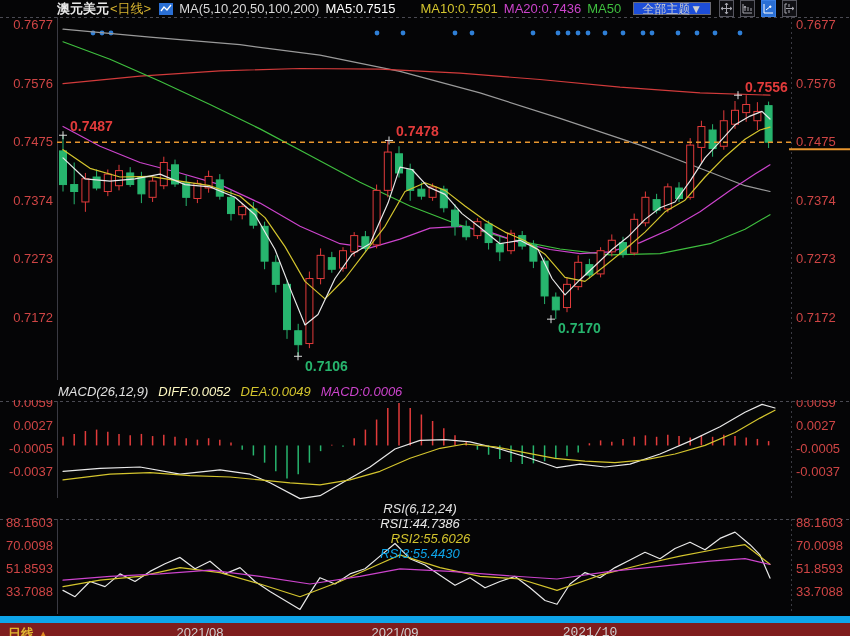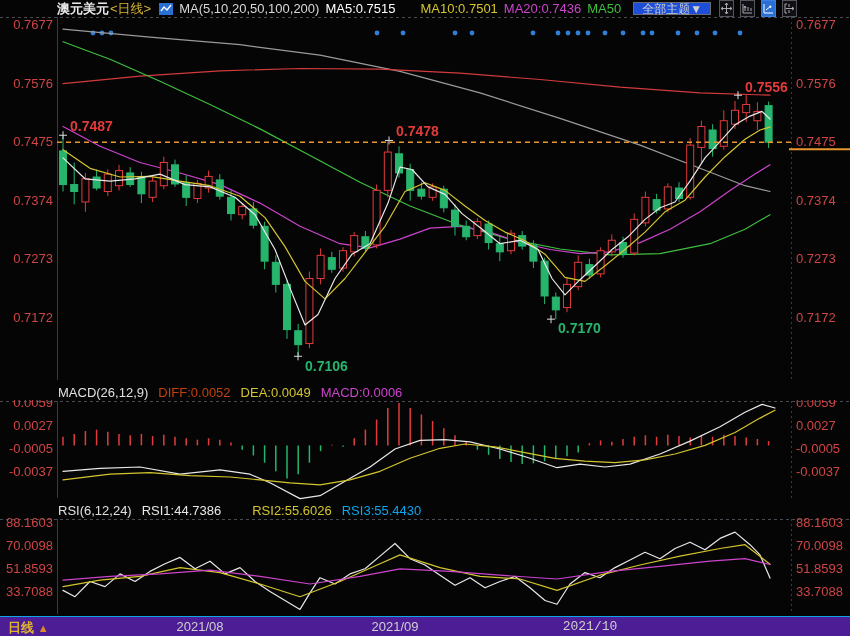--- a/index.html
+++ b/index.html
@@ -14,27 +14,27 @@
   .ptag{color:#d8b42f;margin-right:8px!important;}
   .cicon{display:inline-block;width:14px;height:12px;margin-right:5px;}
   .magroup{color:#d8d8d8;}
   .spacer{flex:1;}
   .theme-btn{border:1px solid #6a6a72;color:#cfcfcf;font-size:12px;height:13px;line-height:13px;
        padding:0 8px;margin-right:8px;background:#1d4ed8;cursor:pointer;}
   .tb{display:inline-flex;align-items:center;justify-content:center;width:17px;height:15px;
        margin-right:3px;border:1px solid #55555e;background:#101014;cursor:pointer;}
   .tb.active{background:#2a6fd4;border-color:#3a7fe4;}
   .ind-hdr{position:absolute;left:0;width:850px;height:17px;background:#050506;display:flex;
-       align-items:flex-end;font-size:13px;color:#e0e0e0;white-space:nowrap;}
+       align-items:center;font-size:13px;color:#e0e0e0;white-space:nowrap;font-style:italic;}
   .ind-hdr .pad{width:58px;flex:0 0 auto;}
   .ind-hdr span{margin-right:10px;}
   #macd-hdr{top:383px;}
-  #rsi-hdr{top:501px;}
-  .footer{position:absolute;left:0;top:616px;width:850px;height:20px;background:#4c1d95;
-       border-top:1px solid #0ea5e9;box-sizing:border-box;font-size:13px;color:#cfcfcf;}
+  #rsi-hdr{top:501px;flex-direction:column;}
+  .footer{position:absolute;left:0;top:616px;width:850px;height:20px;background:#7f1d1d;
+       border-top:7px solid #0ea5e9;box-sizing:border-box;font-size:13px;color:#cfcfcf;}
   .period-sel{position:absolute;left:8px;top:2px;color:#e0b52f;font-weight:bold;cursor:pointer;}
   .period-sel .arrow{color:#e08a20;font-size:11px;}
   .month{position:absolute;top:2px;width:80px;text-align:center;color:#cfcfcf;}
   .m0{left:160px;} .m1{left:355px;} .m2{left:550px;font-family:Liberation Mono, monospace;}
 </style>
 </head>
 <body>
 
 <div id="app">
 
@@ -506,21 +506,21 @@
     <span class="tb">
       <svg width="13" height="13">
           <path d="M4 2 L2 2 L2 11 L4 11 M3 6.5 L11 6.5 M11 6.5 L9 5 M11 6.5 L9 8 M6 2 L6 5 M6 8 L6 11" stroke="#a8a8b0" stroke-width="1" fill="none"></path>
         </svg>
     </span>
   </div>
 
   <div class="ind-hdr" id="macd-hdr">
     <div class="pad"></div>
     <span>MACD(26,12,9)</span>
-    <span style="color: #c2410c;">DIFF:0.0052</span>
+    <span style="color: #fef9c3;">DIFF:0.0052</span>
     <span style="color: rgb(212, 197, 46);">DEA:0.0049</span>
     <span style="color: rgb(204, 68, 204);">MACD:0.0006</span>
   </div>
 
   <div class="ind-hdr" id="rsi-hdr">
     <div class="pad"></div>
     <span>RSI(6,12,24)</span>
     <span style="color: rgb(232, 232, 232);">RSI1:44.7386</span>
     <span style="color: rgb(212, 197, 46); margin-left: 21px;">RSI2:55.6026</span>
     <span style="color: #0ea5e9;">RSI3:55.4430</span>

